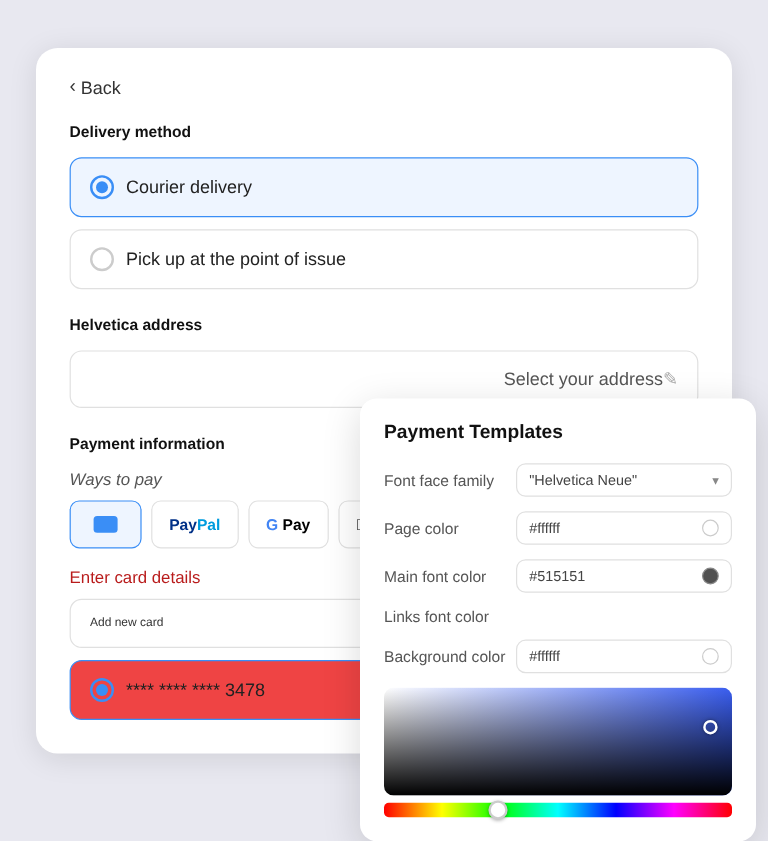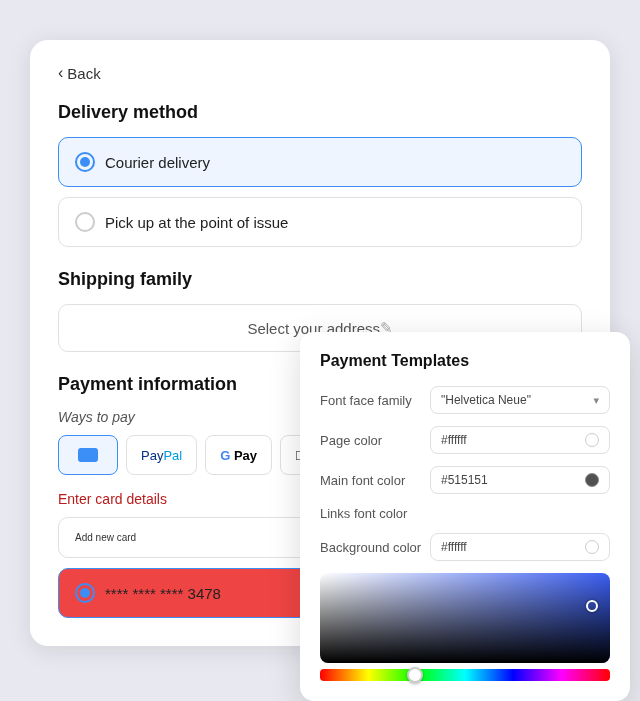--- a/index.html
+++ b/index.html
@@ -37,21 +37,21 @@
       color: #333;
       font-size: 15px;
       margin-bottom: 20px;
       cursor: pointer;
     }
     .back-chevron {
       font-size: 16px;
       color: #333;
     }
     .section-title {
-      font-size: 18px;
+      font-size: 13px;
       font-weight: 700;
       color: #111;
       margin-bottom: 14px;
     }
     .radio-option {
       border: 1.5px solid #e0e0e0;
       border-radius: 10px;
       padding: 14px 16px;
       display: flex;
       align-items: center;
@@ -88,21 +88,21 @@
     .shipping-section {
       margin-top: 22px;
       margin-bottom: 22px;
     }
     .address-selector {
       border: 1.5px solid #e0e0e0;
       border-radius: 10px;
       padding: 14px 16px;
       display: flex;
       align-items: center;
-      justify-content: center;
+      justify-content: flex-end;
       cursor: pointer;
       font-size: 15px;
       color: #555;
     }
     .edit-icon {
       color: #aaa;
       font-size: 15px;
     }
     .payment-section {
       margin-top: 22px;
@@ -139,21 +139,21 @@
       gap: 2px;
     }
     .card-strip {
       width: 20px;
       height: 14px;
       border-radius: 3px;
       background: #3a8ef6;
     }
     .paypal-text {
       font-size: 13px;
-      font-weight: 400;
+      font-weight: 700;
     }
     .paypal-pay { color: #003087; }
     .paypal-pal { color: #009cde; }
     .apple-pay-text {
       font-size: 13px;
       font-weight: 600;
       color: #000;
     }
     .google-pay-text { font-size: 13px; font-weight: 600; color: #000; }
     .enter-card-label {
@@ -311,21 +311,21 @@
         <span>Courier delivery</span>
       </div>
 
       <div class="radio-option">
         <div class="radio-circle"></div>
         <span>Pick up at the point of issue</span>
       </div>
     </div>
 
     <div class="shipping-section">
-      <div class="section-title">Shipping family</div>
+      <div class="section-title">Helvetica address</div>
       <div class="address-selector">
         <span>Select your address</span>
         <span class="edit-icon">✎</span>
       </div>
     </div>
 
     <div class="payment-section">
       <div class="section-title">Payment information</div>
 
       <div class="ways-to-pay-label">Ways to pay</div>

